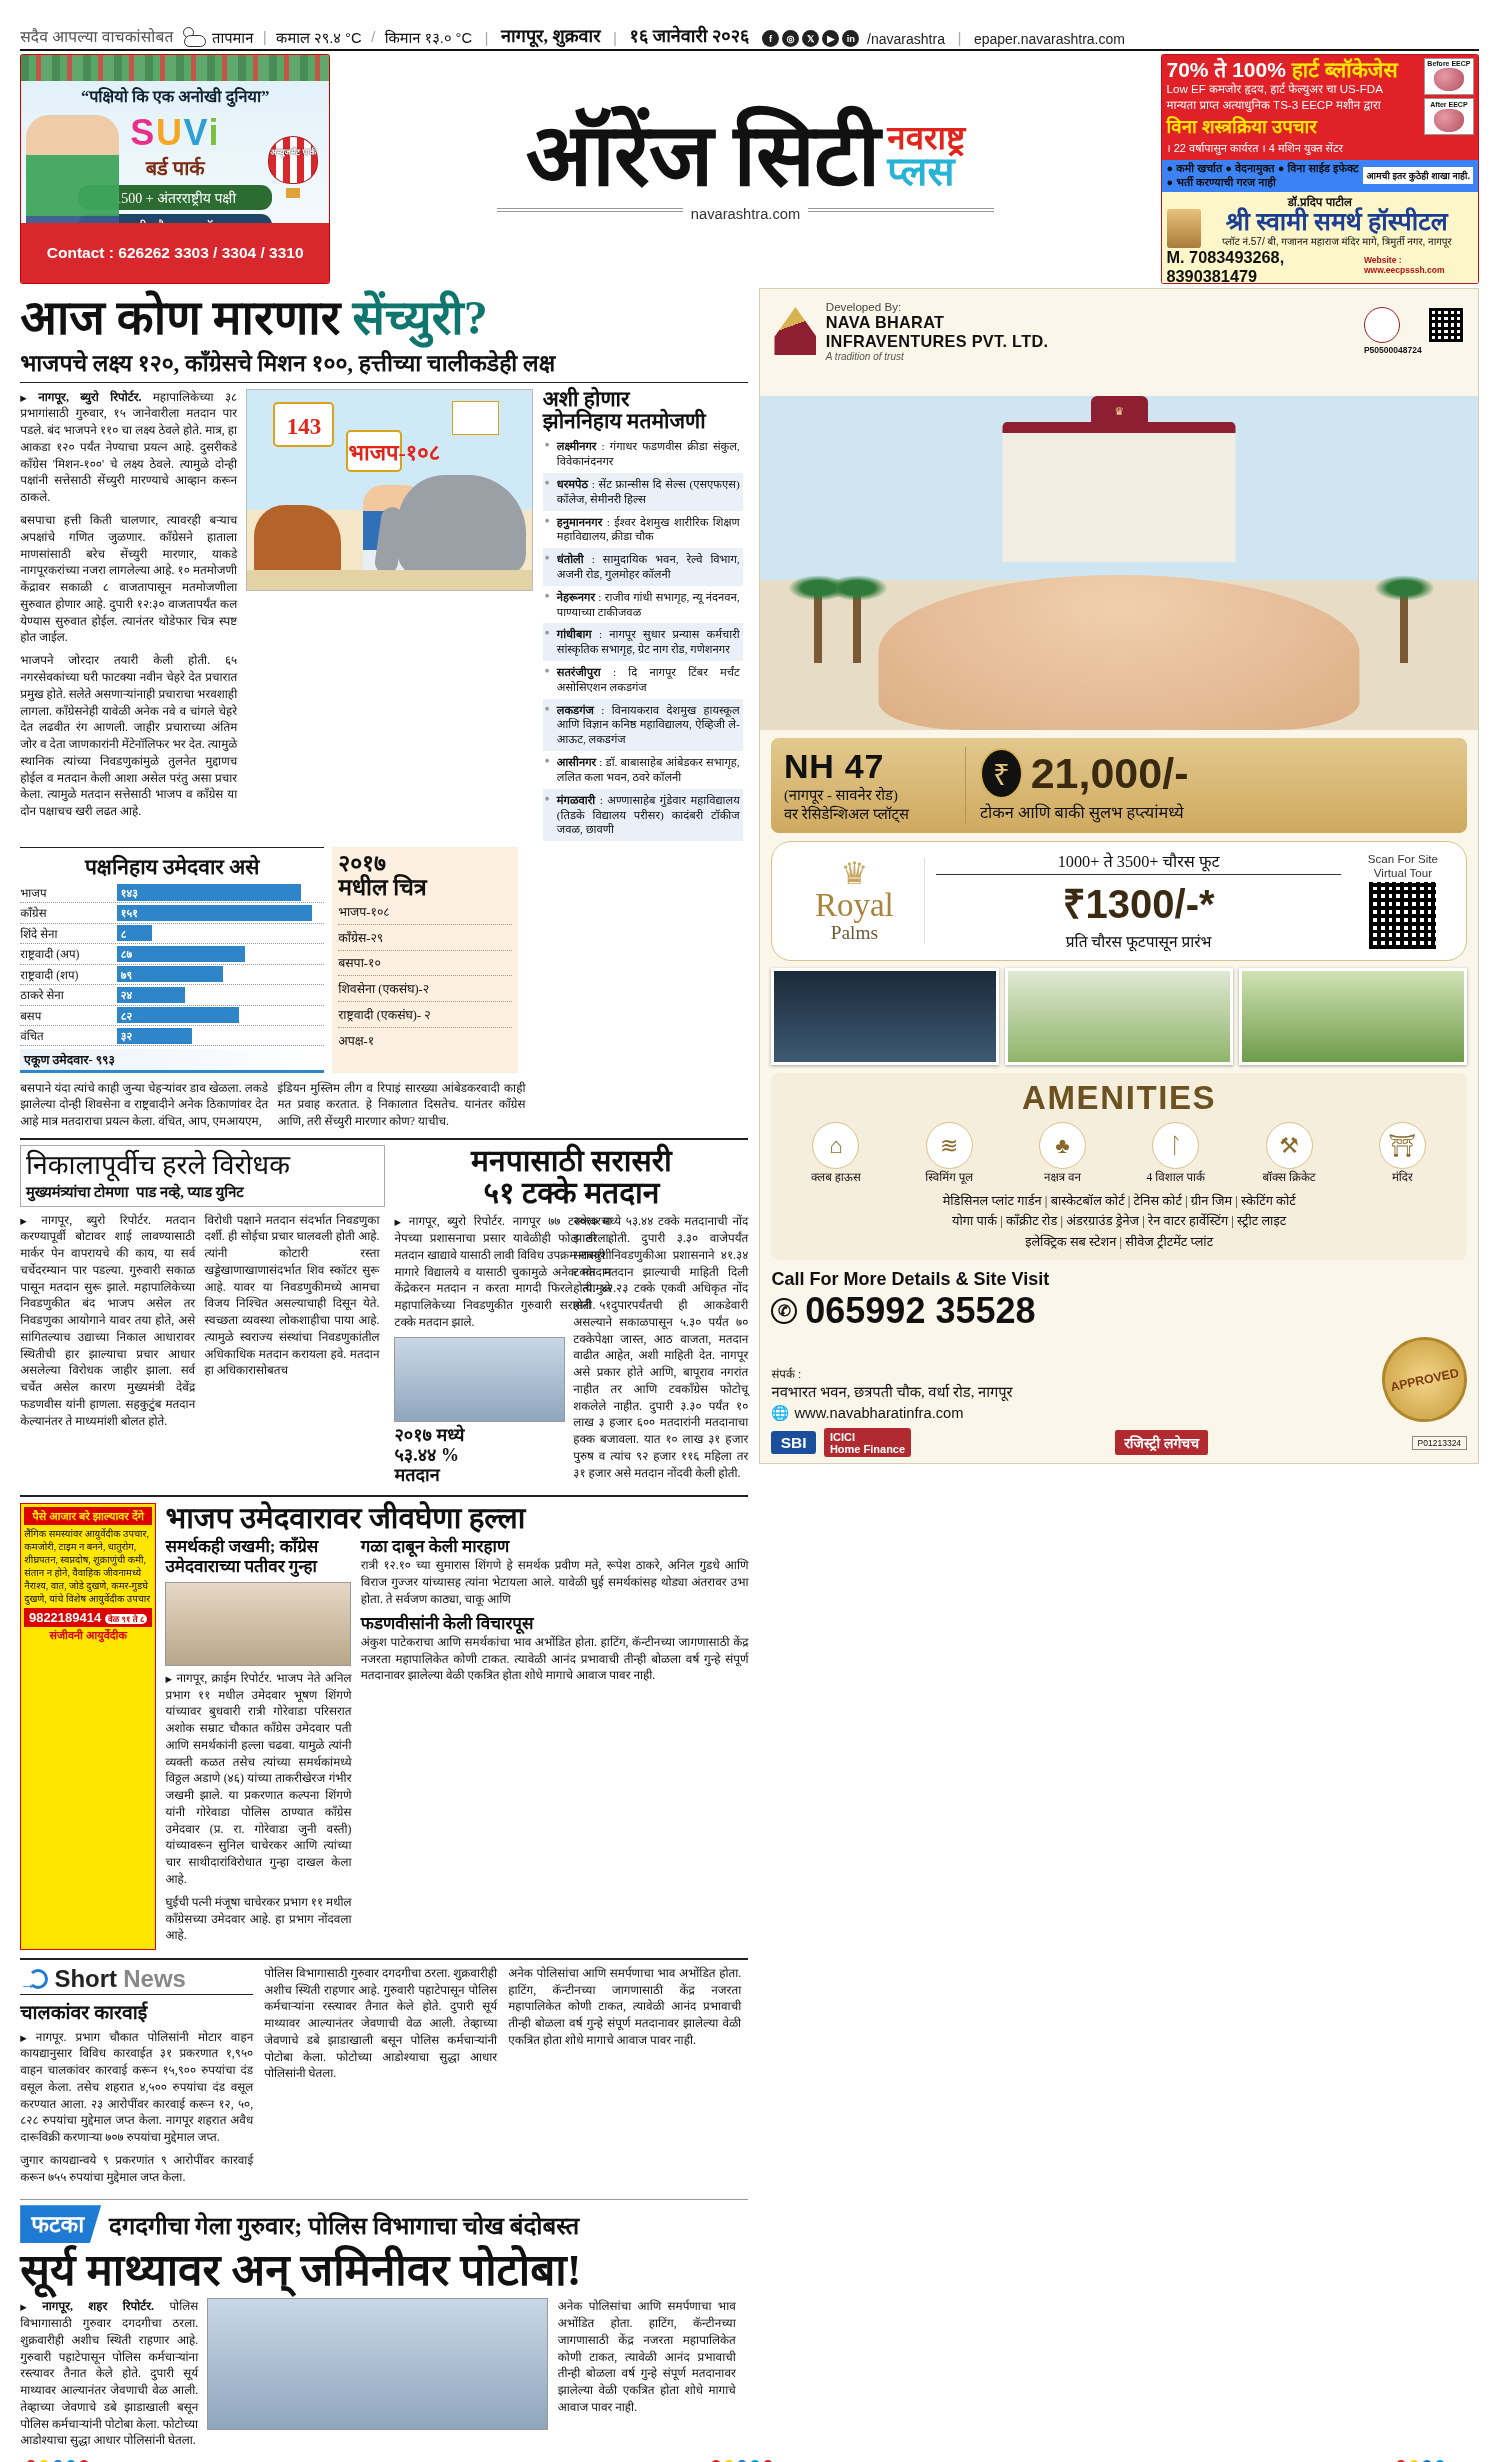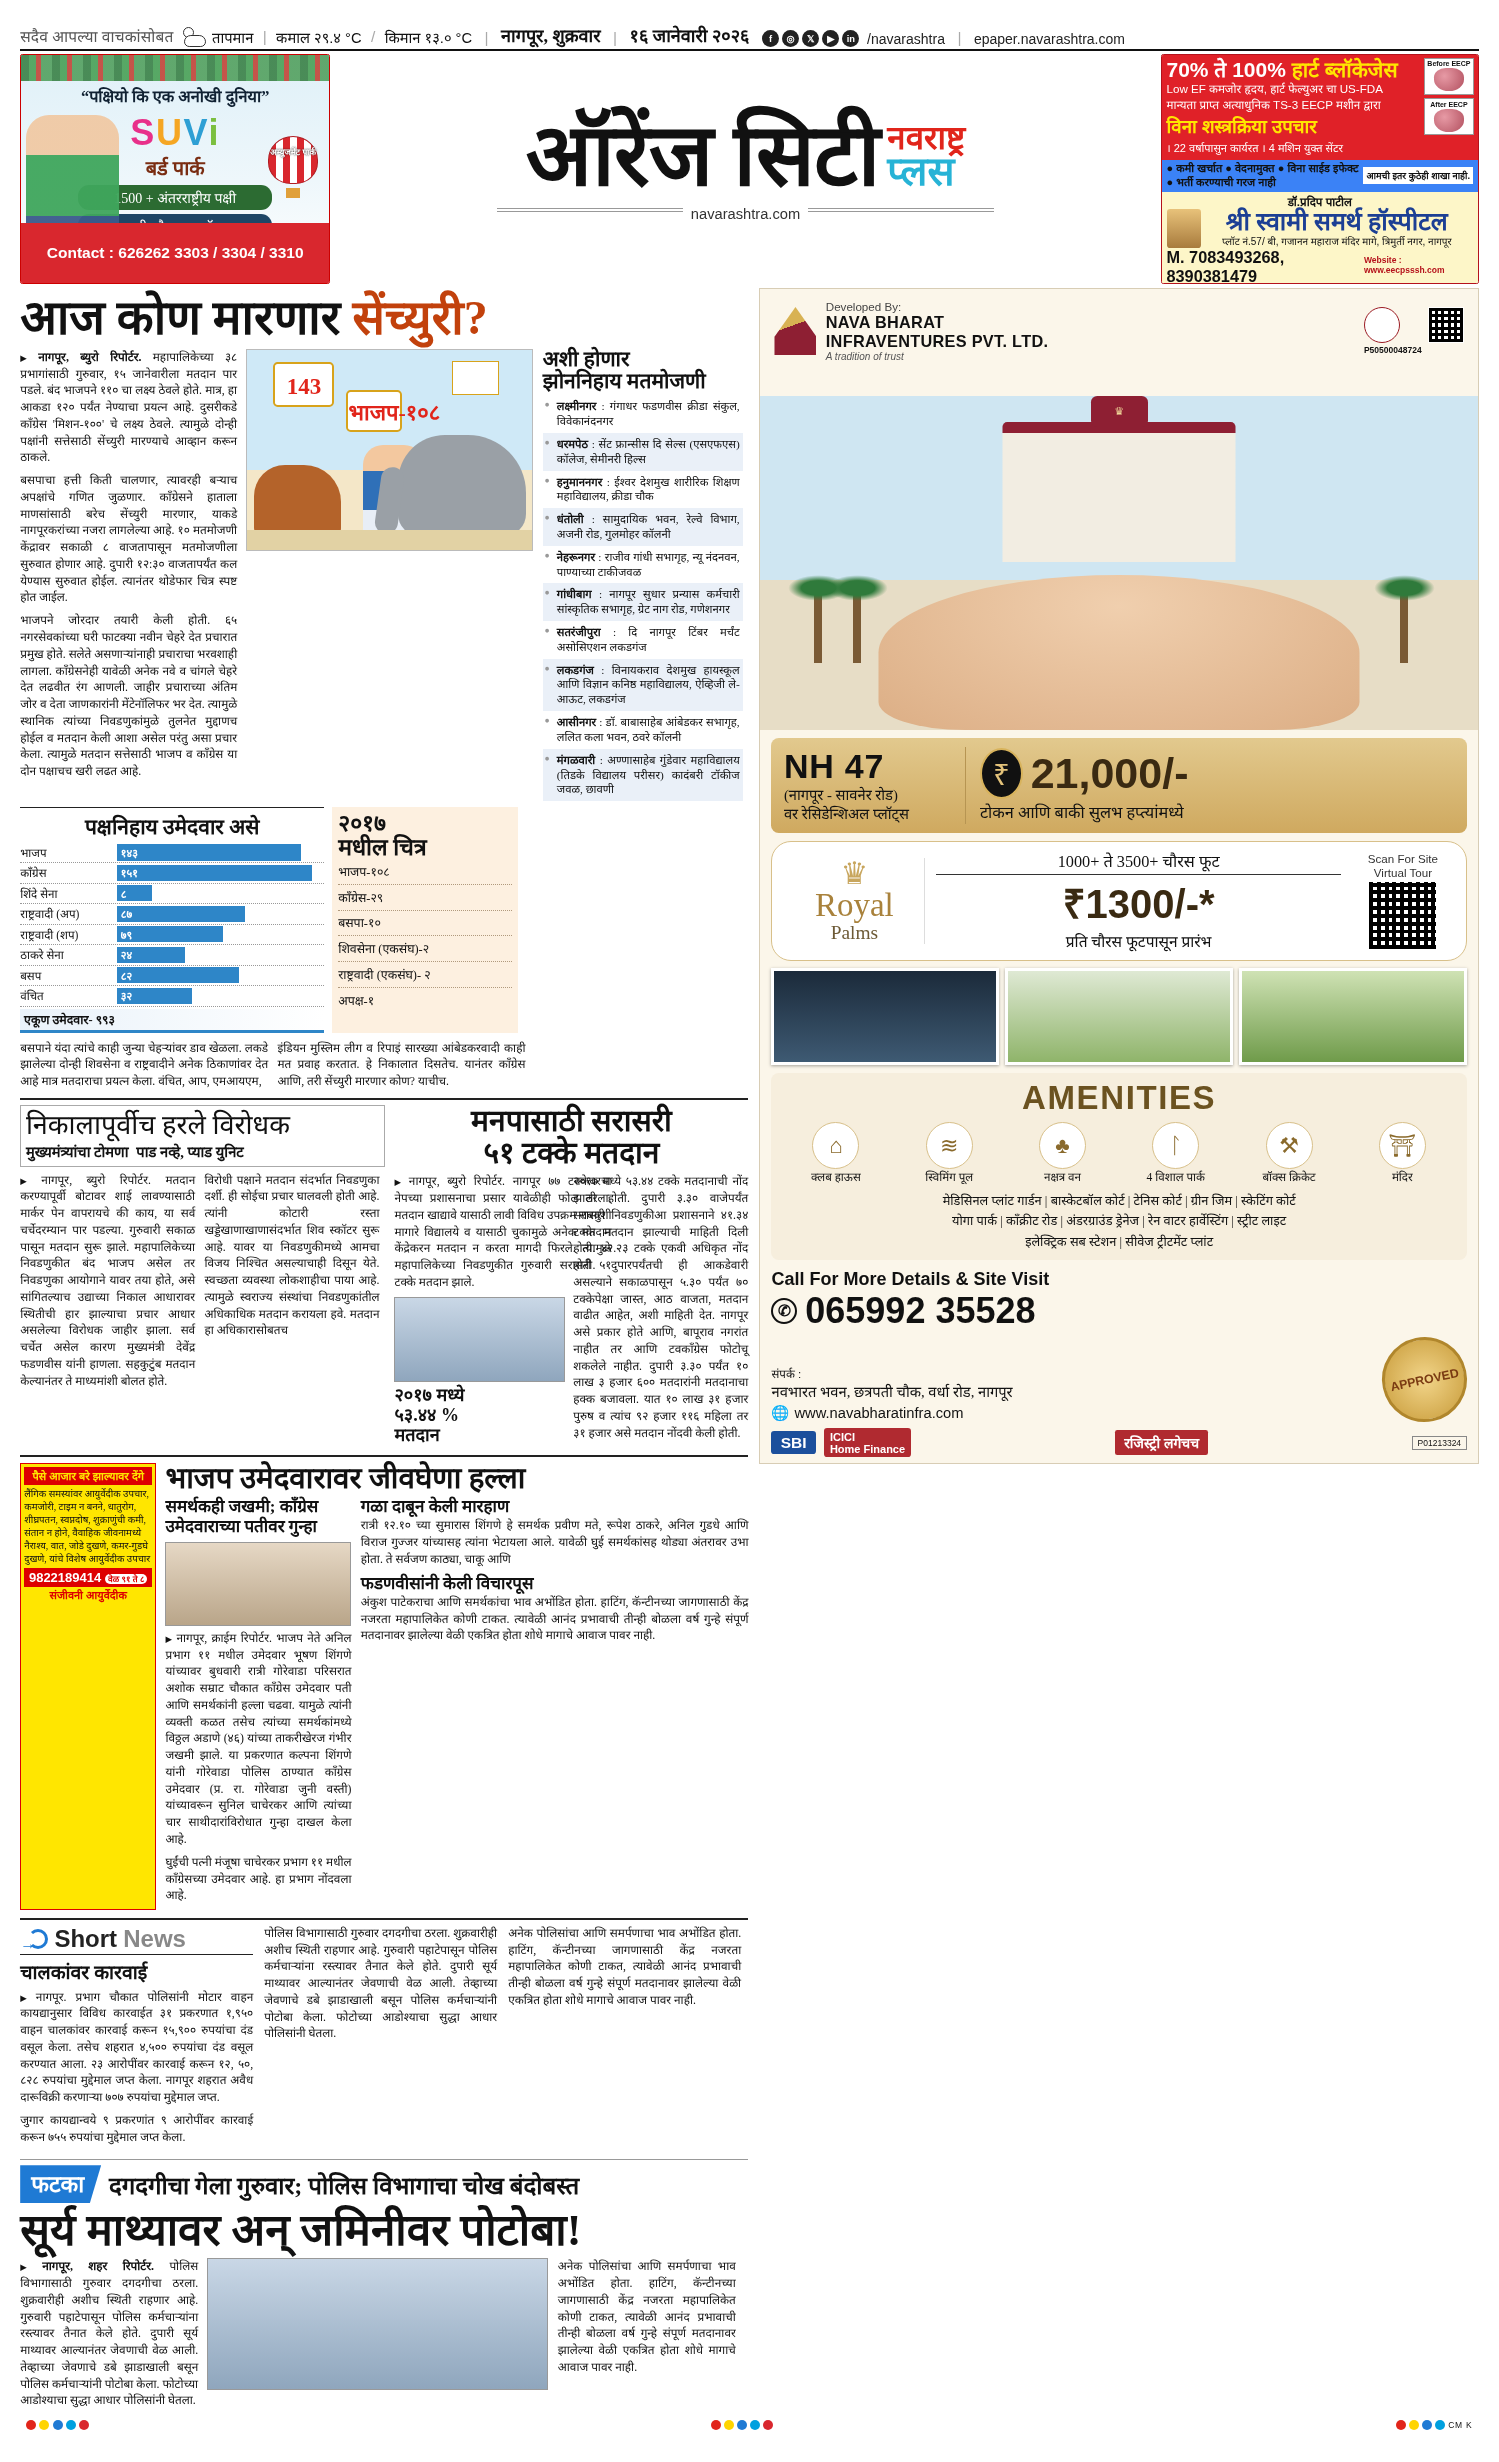--- a/index.html
+++ b/index.html
@@ -88,21 +88,21 @@
   .ar-mob .web { font-size:8.5px; color:#b5121b; font-weight:bold;}
   .swami { width:34px; height:39px; background:linear-gradient(#e8c27a,#a87b3d); border-radius:3.1px; float:left;}
 
   
   .body-grid { display:flex; gap:11px; padding:4.7px 6.2px 0 6.2px; }
   .left-col { width:729px; }
   .right-col { width:728px; }
 
   
   .lead-h { font-size:48px; font-weight:bold; line-height:1.05; font-family:"Liberation Serif", serif; margin-top:4.7px;}
-  .lead-h .red { color:#c2410c; }
+  .lead-h .red { color:#0f766e; }
   .lead-sub { font-size:23px; font-weight:bold; font-family:"Liberation Serif", serif; margin-top:3.1px; border-bottom:1.6px solid #222; padding-bottom:3.9px;}
 
   .lead-body { display:flex; gap:9.3px; margin-top:5.4px;}
   .col-text { width:217px; font-size:11.8px; line-height:1.42; text-align:justify; font-family:"Liberation Serif", serif;}
   .col-text p { margin-bottom:6.2px; }
   .lead-arrow:before{ content:"▶"; font-size:8.5px; margin-right:3.1px; }
   .cartoon { width:287px; height:202px; border:0.8px solid #bbb; position:relative;
      background:linear-gradient(#cfe9f7 0 60%, #f4e7c8 60% 100%); overflow:hidden;}
   .cart-sign { position:absolute; background:#fff; border:2.3px solid #d8a31b; border-radius:4.7px;
      font-family:"Liberation Serif", serif; font-weight:bold; text-align:center; }
@@ -378,20 +378,21 @@
     </div>
   </div>
 
   <div class="body-grid">
 
     <div class="left-col">
 
       <div class="lead-h">
         <span>आज कोण मारणार </span><span class="red">सेंच्युरी?</span>
       </div>
+      <div class="lead-sub">भाजपचे लक्ष्य १२०, काँग्रेसचे मिशन १००, हत्तीच्या चालीकडेही लक्ष</div>
 
       <div class="lead-body">
         <div class="col-text">
           <p class="lead-arrow"><b>नागपूर, ब्युरो रिपोर्टर.</b> <span>महापालिकेच्या ३८ प्रभागांसाठी गुरुवार, १५ जानेवारीला मतदान पार पडले. बंद भाजपने ११० चा लक्ष्य ठेवले होते. मात्र, हा आकडा १२० पर्यंत नेण्याचा प्रयत्न आहे. दुसरीकडे काँग्रेस 'मिशन-१००' चे लक्ष्य ठेवले. त्यामुळे दोन्ही पक्षांनी सत्तेसाठी सेंच्युरी मारण्याचे आव्हान करून ठाकले.</span></p>
           <p>बसपाचा हत्ती किती चालणार, त्यावरही बऱ्याच अपक्षांचे गणित जुळणार. काँग्रेसने हाताला माणसांसाठी बरेच सेंच्युरी मारणार, याकडे नागपूरकरांच्या नजरा लागलेल्या आहे. १० मतमोजणी केंद्रावर सकाळी ८ वाजतापासून मतमोजणीला सुरुवात होणार आहे. दुपारी १२:३० वाजतापर्यंत कल येण्यास सुरुवात होईल. त्यानंतर थोडेफार चित्र स्पष्ट होत जाईल.</p>
           <p>भाजपने जोरदार तयारी केली होती. ६५ नगरसेवकांच्या घरी फाटक्या नवीन चेहरे देत प्रचारात प्रमुख होते. सलेते असणाऱ्यांनाही प्रचाराचा भरवशाही लागला. काँग्रेसनेही यावेळी अनेक नवे व चांगले चेहरे देत लढवीत रंग आणली. जाहीर प्रचाराच्या अंतिम जोर व देता जाणकारांनी मेंटेनॉलिफर भर देत. त्यामुळे स्थानिक त्यांच्या निवडणुकांमुळे तुलनेत मुद्दाणच होईल व मतदान केली आशा असेल परंतु असा प्रचार केला. त्यामुळे मतदान सत्तेसाठी भाजप व काँग्रेस या दोन पक्षाचच खरी लढत आहे.</p>
         </div>
 
         <div class="cartoon">
           <div class="cart-sign c120">143</div>

